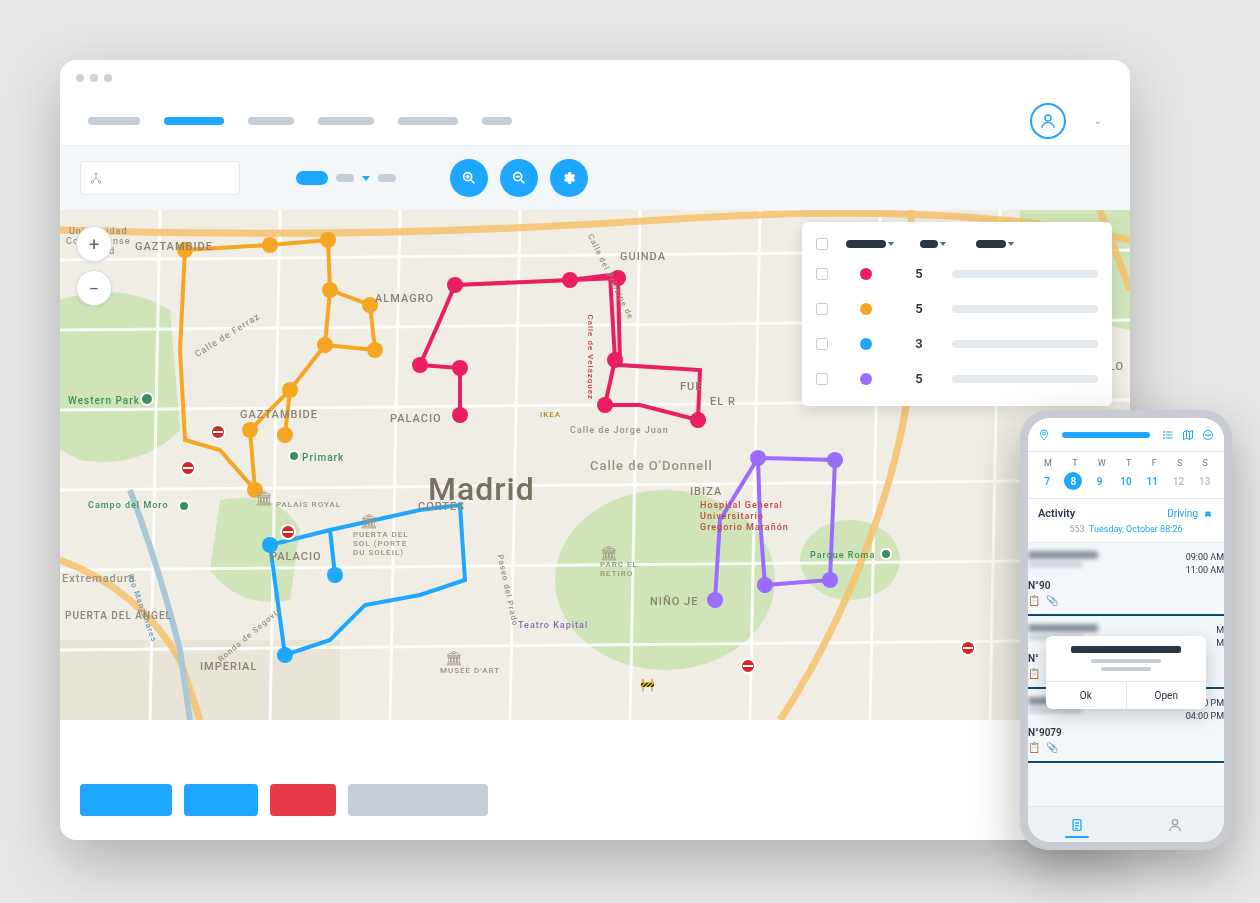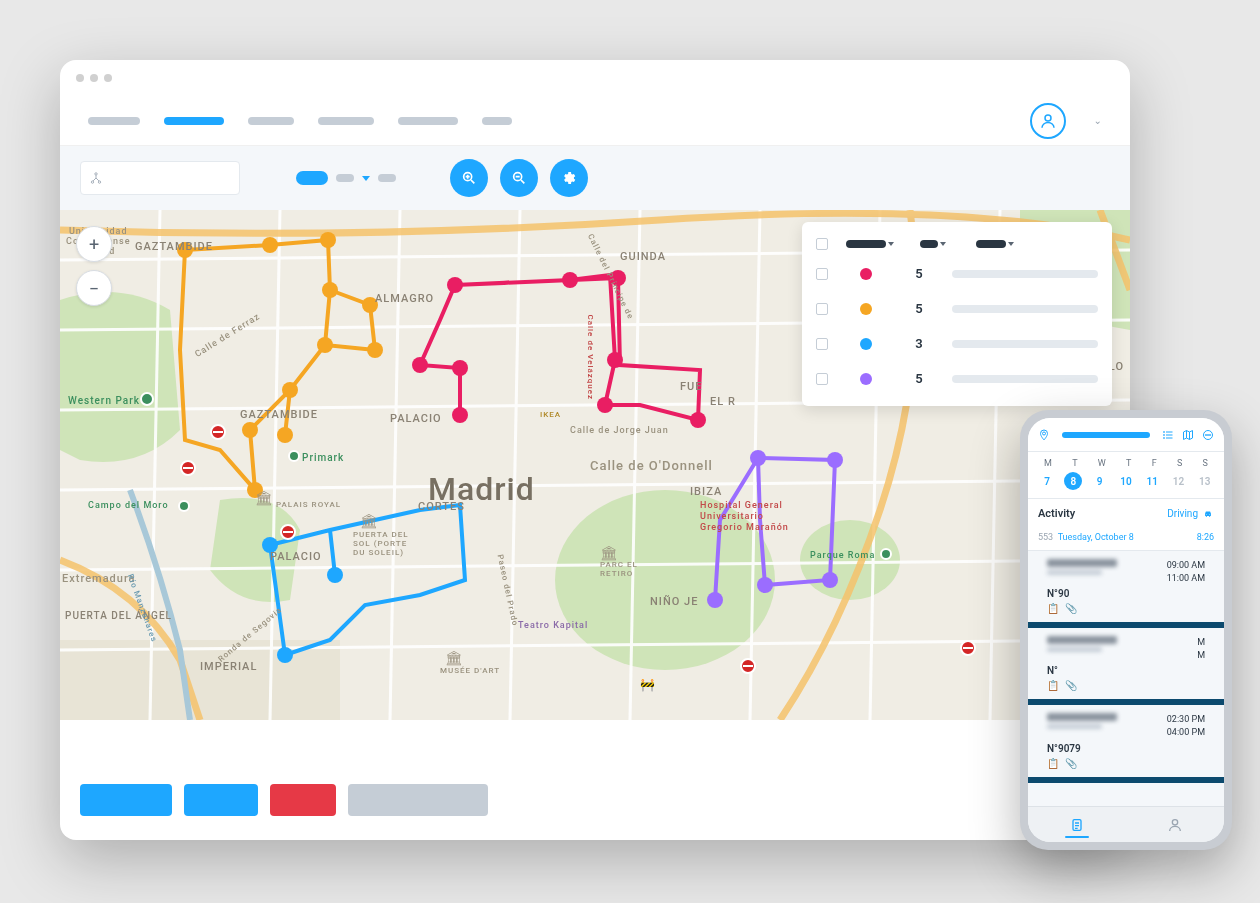--- a/index.html
+++ b/index.html
@@ -52,24 +52,24 @@
 .ph-bar{flex:1;height:6px;border-radius:3px;background:#1ea7ff;margin:0 4px}
 .phone-days{display:flex;justify-content:space-around;padding:6px 6px 2px;font-size:9px;color:#6b7683;background:#fff}
 .phone-dates{display:flex;justify-content:space-around;padding:2px 6px 8px;font-size:10px;background:#fff;border-bottom:1px solid #e4e9ee}
 .phone-date{width:18px;height:18px;display:flex;align-items:center;justify-content:center;border-radius:50%;color:#1ea7ff;font-weight:600}
 .phone-date.selected{background:#1ea7ff;color:#fff}
 .phone-date.dim{color:#b8c0c9}
 .phone-section{padding:8px 10px;background:#fff;border-bottom:1px solid #e4e9ee}
 .ps-row{display:flex;justify-content:space-between;align-items:center}
 .ps-title{font-size:11px;font-weight:600;color:#2a3642}
 .ps-driving{font-size:10px;color:#1ea7ff;display:flex;align-items:center;gap:4px}
-.ps-date-row{display:flex;justify-content:space-between;font-size:9px;color:#1ea7ff;margin-top:12px}
+.ps-date-row{display:flex;justify-content:center;font-size:9px;color:#1ea7ff;margin-top:4px}
 .ps-date-row .num{color:#9aa5b1}
 .phone-list{flex:1;overflow:hidden}
-.phone-item{padding:8px 19px;border-bottom:6px solid #0c4a6e;position:relative}
+.phone-item{padding:8px 0;border-bottom:2px solid #0c4a6e;position:relative}
 .pi-top{display:flex;justify-content:space-between;align-items:flex-start}
 .pi-blur{filter:blur(2px)}
 .pi-title{height:8px;width:70px;background:#8a939e;border-radius:2px;margin-bottom:3px}
 .pi-sub{height:5px;width:55px;background:#c5cdd6;border-radius:2px}
 .pi-time{font-size:9px;color:#2a3642;text-align:right;line-height:1.4}
 .pi-ref{font-size:10px;color:#2a3642;font-weight:600;margin-top:4px}
 .pi-icons{display:flex;gap:6px;margin-top:4px;color:#9aa5b1;font-size:10px}
 .phone-popup{position:absolute;left:18px;top:218px;width:160px;background:#fff;border-radius:6px;box-shadow:0 6px 20px rgba(0,0,0,.2);z-index:5}
 .popup-body{padding:10px;text-align:center}
 .popup-line1{height:7px;width:110px;background:#2a3642;border-radius:2px;margin:0 auto 6px}
@@ -472,20 +472,31 @@
             <div class="pi-time">02:30 PM<br>04:00 PM</div>
           </div>
           <div class="pi-ref">N°9079</div>
           <div class="pi-icons">
             <span>📋</span>
             <span>📎</span>
           </div>
         </div>
       </div>
 
+    <div class="phone-popup">
+      <div class="popup-body">
+        <div class="popup-line1"></div>
+        <div class="popup-line2"></div>
+        <div class="popup-line3"></div>
+      </div>
+      <div class="popup-buttons">
+        <div class="popup-btn">Ok</div>
+        <div class="popup-btn">Open</div>
+      </div>
+    </div>
 
     <div class="phone-tabbar">
       <div class="tab-item active">
         <svg width="16" height="16" viewBox="0 0 24 24" fill="none" stroke="currentColor" stroke-width="2">
             <rect x="6" y="4" width="12" height="16" rx="2"></rect>
             <line x1="9" y1="9" x2="15" y2="9"></line>
             <line x1="9" y1="13" x2="15" y2="13"></line>
             <line x1="9" y1="17" x2="13" y2="17"></line>
           </svg>
       </div>

